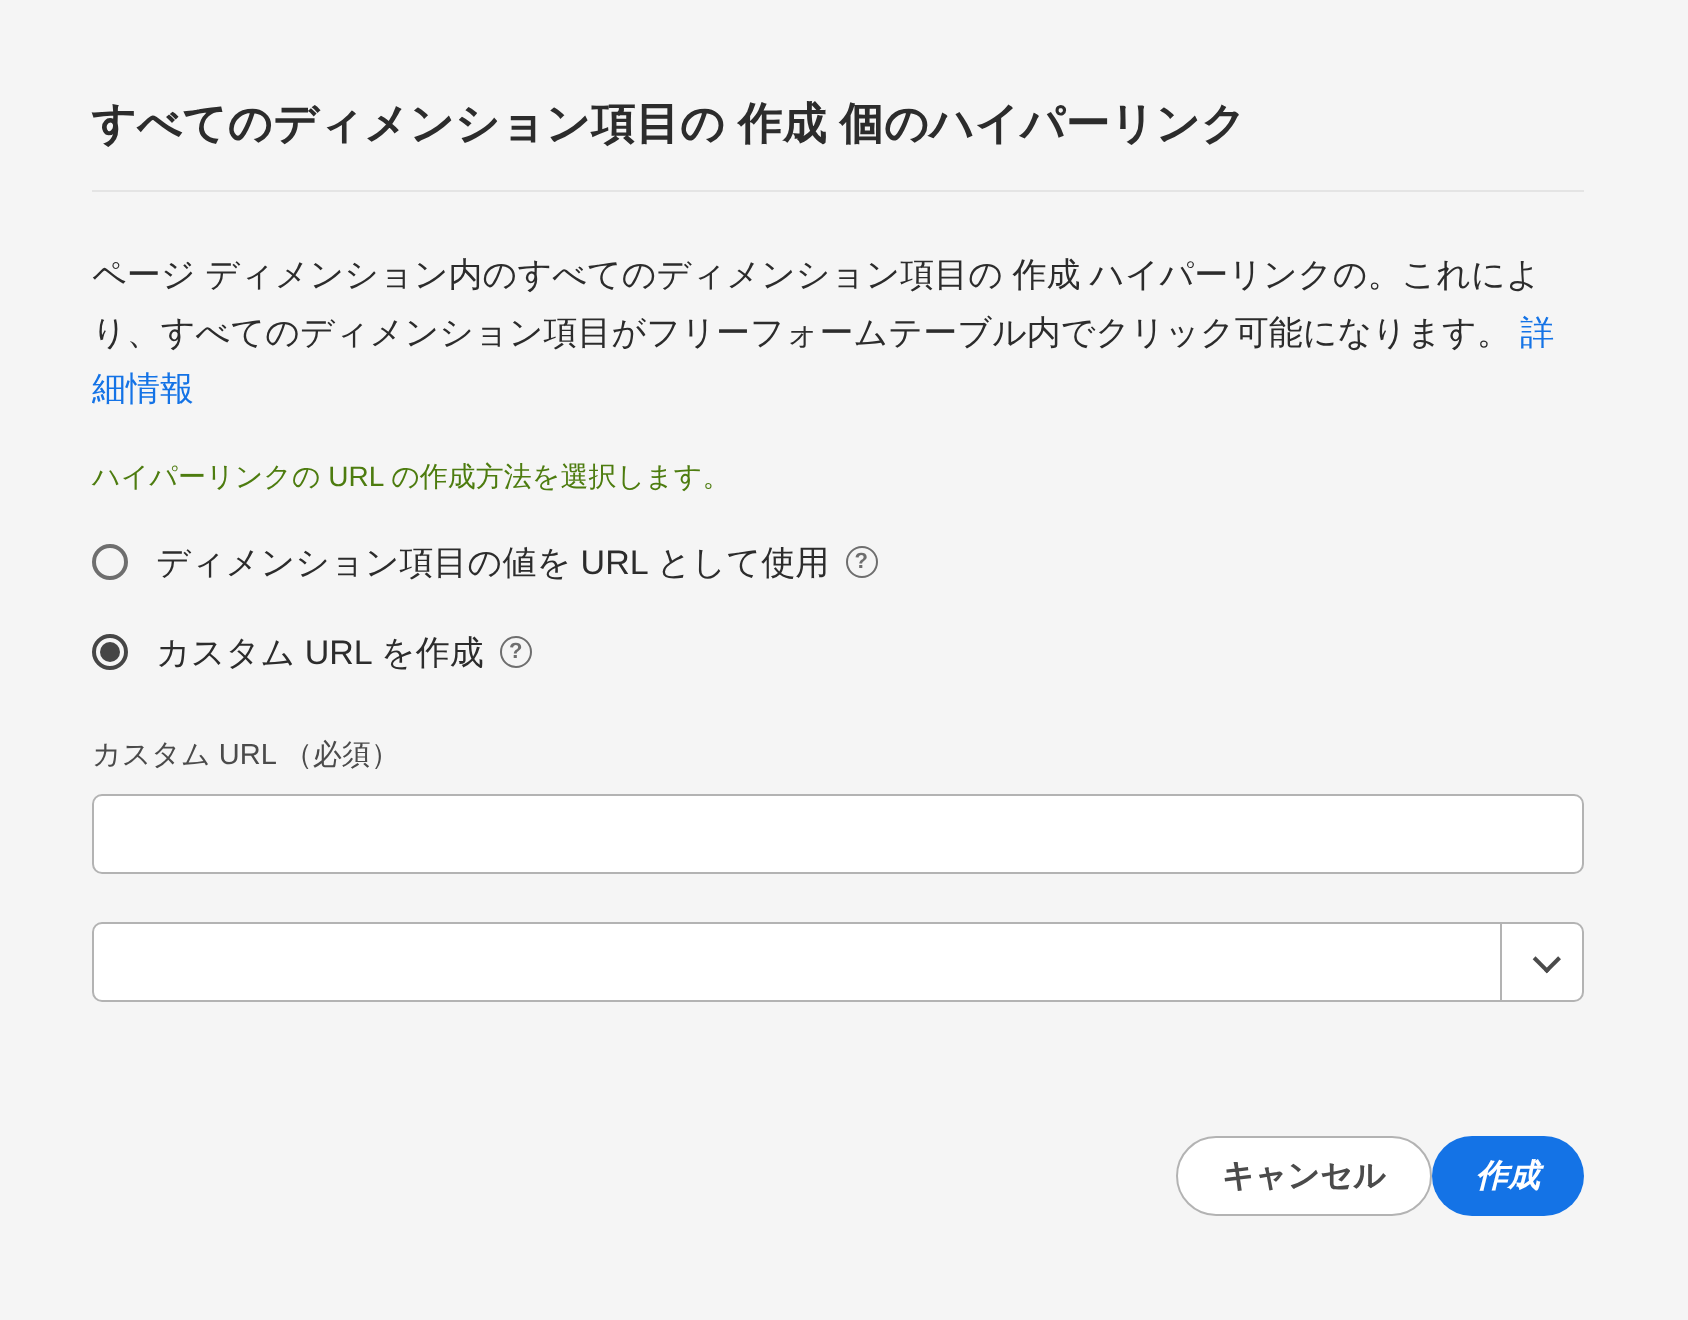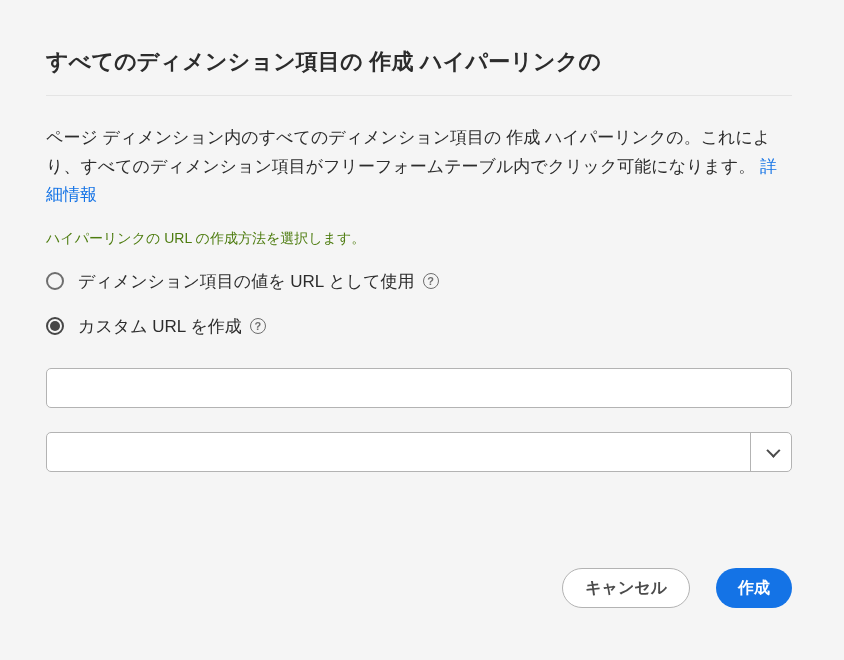--- a/index.html
+++ b/index.html
@@ -137,21 +137,21 @@
     border-bottom: 2px solid #4b4b4b;
     transform: rotate(45deg) translateY(-2px);
   }
   .footer {
     position: absolute;
     left: 46px;
     width: 746px;
     top: 568px;
     display: flex;
     justify-content: flex-end;
-    gap: 26px;
+    gap: 0;
   }
   .btn {
     height: 40px;
     padding: 0 22px;
     border-radius: 20px;
     font-size: 16px;
     font-weight: 600;
     cursor: pointer;
     display: inline-flex;
     align-items: center;
@@ -159,28 +159,29 @@
     border: none;
   }
   .btn-secondary {
     background: #fff;
     color: #4b4b4b;
     border: 1.5px solid #b3b3b3;
   }
   .btn-primary {
     background: #1473e6;
     color: #fff;
+    font-style: italic;
   }
 </style>
 </head>
 <body>
 
 <div class="dialog">
 
-  <h1 class="title">すべてのディメンション項目の 作成 ハイパーリンクの</h1>
+  <h1 class="title">すべてのディメンション項目の 作成 個のハイパーリンク</h1>
 
   <hr class="divider">
 
   <p class="description">
     <span>ページ ディメンション内のすべてのディメンション項目の 作成 ハイパーリンクの。これにより、すべてのディメンション項目がフリーフォームテーブル内でクリック可能になります。</span>
     <span class="link">詳細情報</span>
   </p>
 
   <p class="subheading">ハイパーリンクの URL の作成方法を選択します。</p>
 
@@ -196,20 +197,21 @@
       <span class="radio-outer selected">
         <span class="radio-inner"></span>
       </span>
       <span class="radio-label">カスタム URL を作成</span>
       <span class="help-icon">?</span>
     </div>
 
   </div>
 
   <div class="field-block">
+    <div class="field-label">カスタム URL （必須）</div>
     <input type="text" class="text-input" value="" style="">
   </div>
 
   <div class="field-block">
     <div class="select-wrap">
       <input type="text" class="select-input" value="" style="">
       <div class="select-btn">
         <span class="chevron"></span>
       </div>
     </div>

